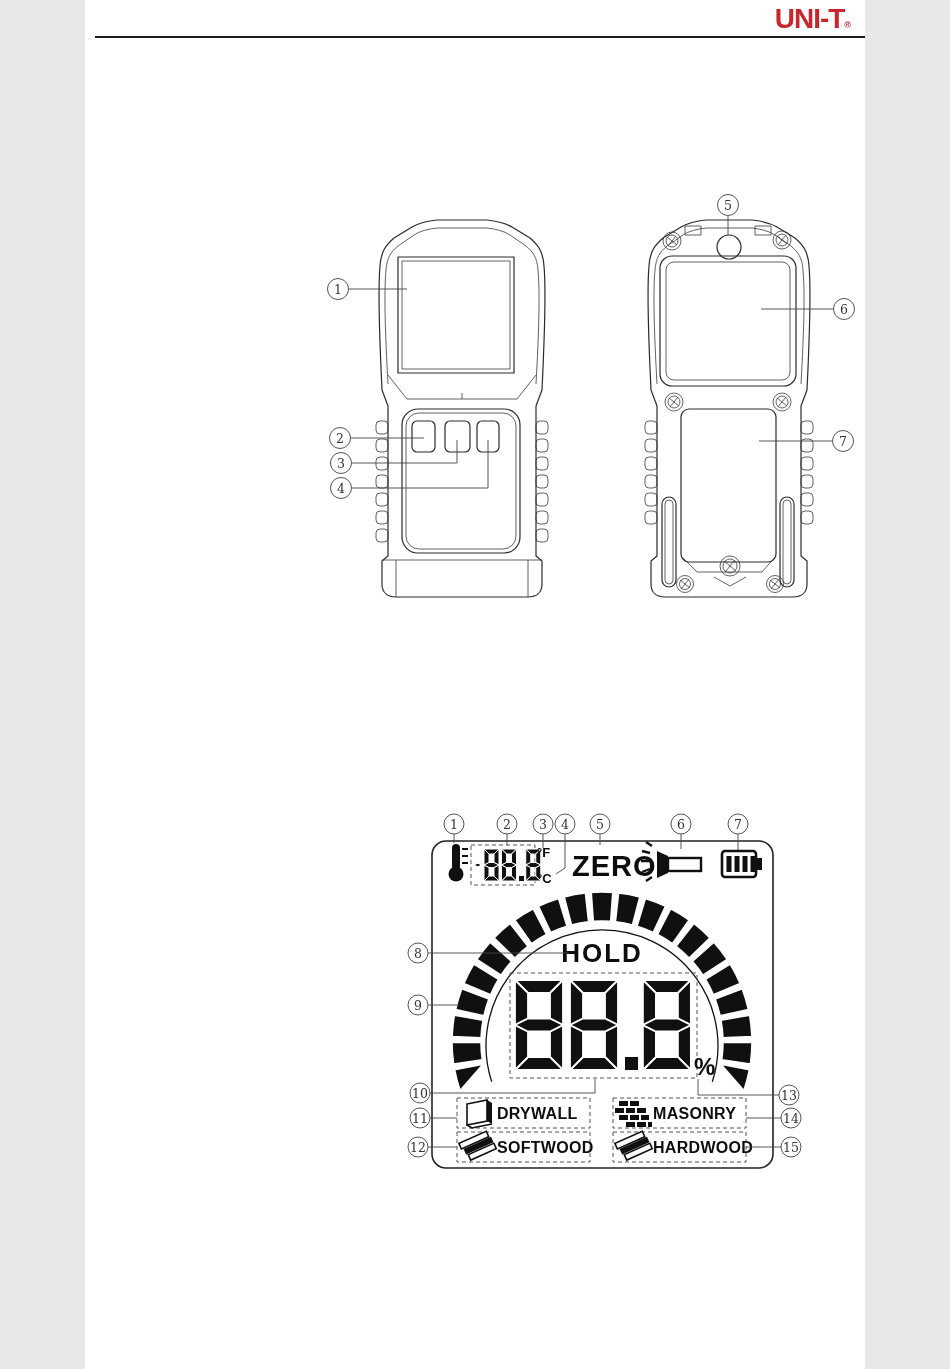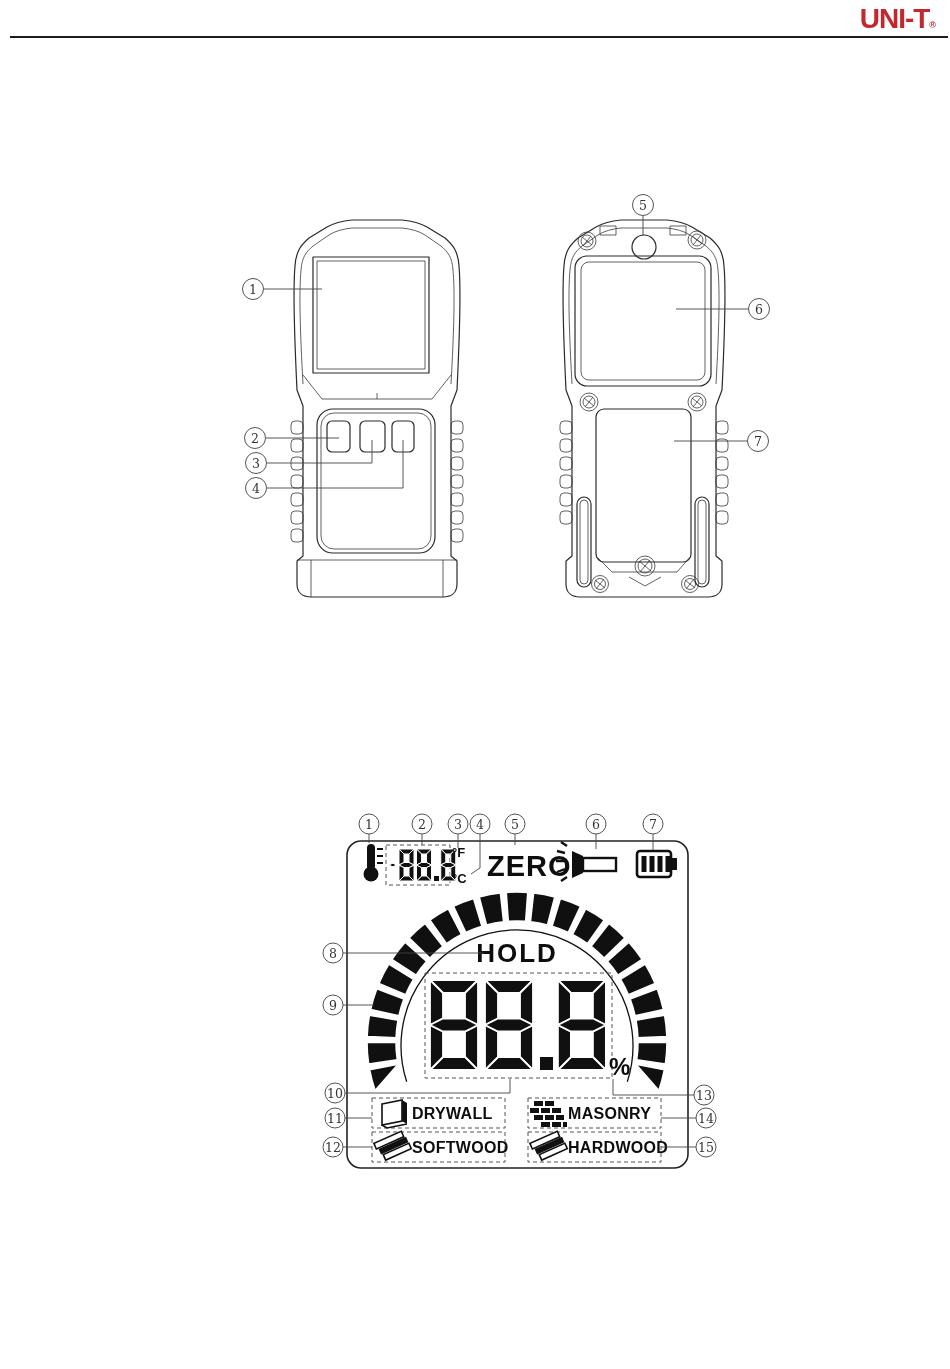--- a/index.html
+++ b/index.html
@@ -1,18 +1,18 @@
 <!DOCTYPE html>
 <html><head>
 <meta charset="utf-8">
 <style>
   html,body{margin:0;padding:0;background:#e8e8e8;}
   .page{
     position:relative;
-    width:950px;height:1369px;
+    width:780px;height:1369px;
     background:#ffffff;
     margin:0 auto;
     font-family:"Liberation Sans",sans-serif;
     overflow:hidden;
   }
   .logo{
     position:absolute;top:5px;right:14px;
     color:#c4272e;
     font-weight:bold;
     font-size:28px;

